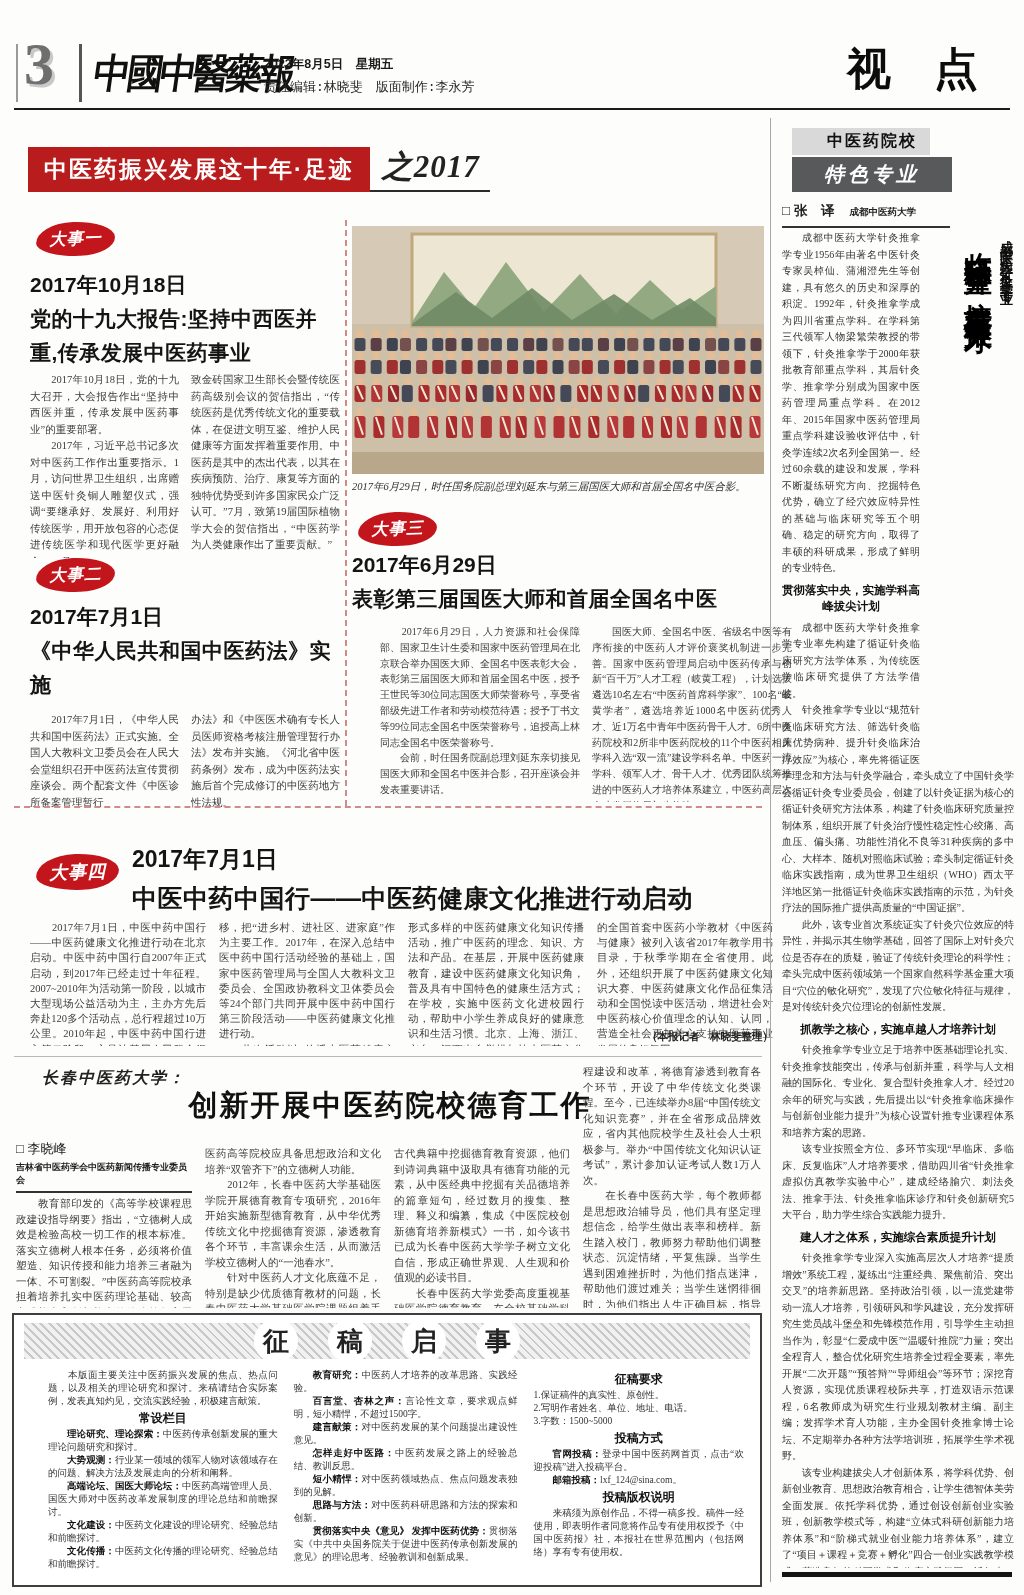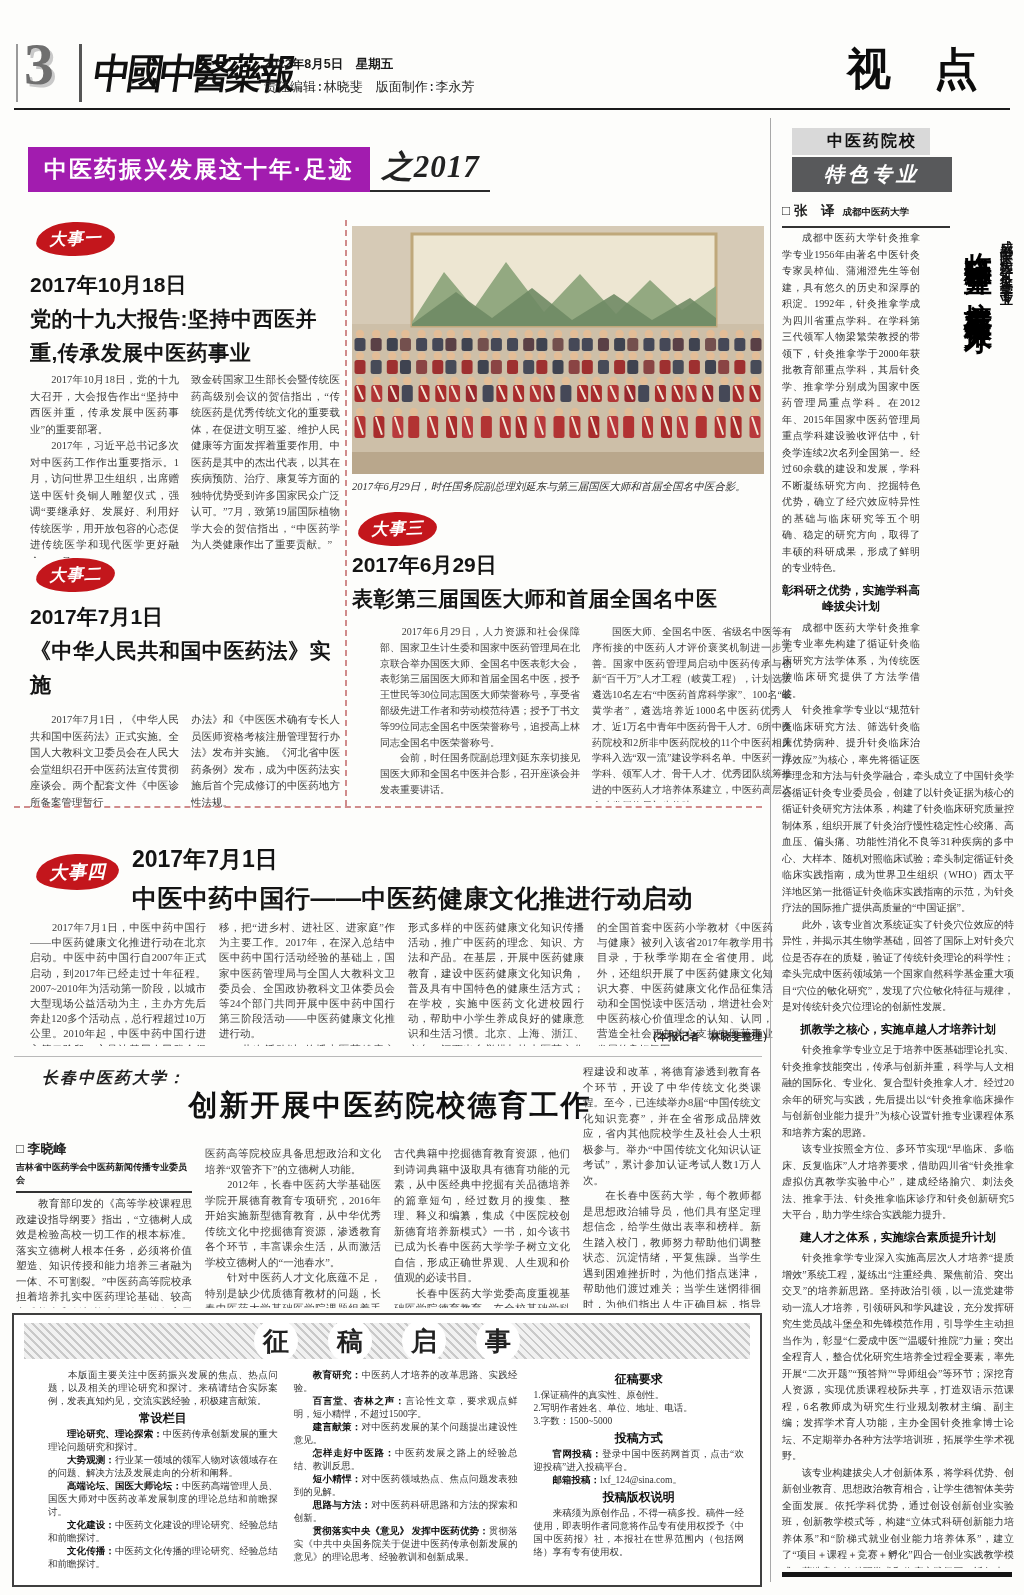--- a/index.html
+++ b/index.html
@@ -18,21 +18,21 @@
   .dateline{position:absolute;left:264px;top:56px;font-size:12.5px;font-weight:bold;color:#1a1a1a;
             font-family:"Liberation Sans",sans-serif;}
   .staffline{position:absolute;left:264px;top:78px;font-size:13px;color:#2a2a2a;
              font-family:Liberation Mono, monospace;}
   .section-title{position:absolute;right:30px;top:40px;font-size:44px;font-weight:900;
                  letter-spacing:16px;color:#0c0c0c;font-family:"Liberation Serif",serif;}
   .header-rule{position:absolute;left:14px;top:108px;width:996px;height:2px;background:#1b1b1b;}
 
   
   .banner{position:absolute;left:28px;top:146px;display:flex;align-items:flex-end;}
-  .banner-red{background:#a21caf;color:#fff;font-weight:bold;font-size:23px;
+  .banner-red{background:#b91c1c;color:#fff;font-weight:bold;font-size:23px;
               font-family:"Liberation Sans",sans-serif;padding:7px 16px;letter-spacing:2px;}
   .banner-suffix{font-size:31px;font-weight:900;font-style:italic;padding:0 10px 2px 12px;
                  border-bottom:2px solid #2b2b2b;letter-spacing:1px;}
 
   
   .badge{position:absolute;background:#c3161c;color:#fff;font-weight:bold;font-size:16.5px;
          font-family:"Liberation Serif",serif;font-style:italic;padding:6px 13px;
          border-radius:48% 52% 45% 55% / 60% 48% 52% 40%;transform:rotate(-2deg);letter-spacing:1px;}
   .ev-head{position:absolute;font-family:"Liberation Sans",sans-serif;font-weight:bold;color:#141414;}
   .ev-head .d{font-size:21px;line-height:34px;}
@@ -59,21 +59,21 @@
   .photo{position:absolute;left:352px;top:226px;width:412px;height:248px;background:#d6cab6;}
   .caption{position:absolute;left:352px;top:480px;width:412px;font-size:10.5px;color:#2e2e2e;
            font-style:italic;}
 
   
   .cc-kicker{position:absolute;left:42px;top:1068px;font-size:16px;font-weight:bold;
              font-style:italic;letter-spacing:2px;}
   .cc-title{position:absolute;left:110px;top:1086px;width:560px;text-align:center;font-size:29px;
             font-weight:900;letter-spacing:2px;color:#111;font-family:"Liberation Serif",serif;}
   .cc-byline{position:absolute;left:16px;top:1140px;width:176px;border-bottom:2px solid #333;padding-bottom:4px;}
-  .cc-author{font-size:13px;font-weight:bold;font-family:"Liberation Sans",sans-serif;}
+  .cc-author{font-size:13px;font-weight:normal;font-family:"Liberation Sans",sans-serif;}
   .cc-affil{font-size:9px;font-weight:bold;color:#1d1d1d;margin-top:3px;font-family:"Liberation Sans",sans-serif;}
   .cc-col{position:absolute;font-size:10.5px;line-height:15.5px;text-align:justify;color:#3c3c3c;
           white-space:pre-line;overflow:hidden;width:176px;}
 
   
   .cfp{position:absolute;left:12px;top:1313px;width:750px;height:274px;border:2px solid #3f3f3f;background:#fff;}
   .cfp-band{position:relative;margin:8px 10px 2px;height:36px;
             background:repeating-linear-gradient(45deg,#c9c9c9 0 2px,#f1f1f1 2px 6px);}
   .cfp-title{position:absolute;left:0;right:0;top:-4px;display:flex;justify-content:center;gap:30px;}
   .cfp-title .c{width:44px;height:44px;border-radius:50%;background:#fff;display:flex;align-items:center;
@@ -86,21 +86,21 @@
   .cfp-intro{margin:0 0 3px;text-align:justify;white-space:pre-line;}
 
   
   .tag1{position:absolute;left:792px;top:128px;width:138px;height:27px;background:#d9d9d9;color:#111;
         font-size:16px;font-weight:bold;display:flex;align-items:center;justify-content:center;
         font-family:"Liberation Sans",sans-serif;letter-spacing:2px;padding-left:22px;}
   .tag2{position:absolute;left:792px;top:157px;width:160px;height:35px;background:#58595b;color:#fff;
         font-size:20px;font-weight:bold;font-style:italic;display:flex;align-items:center;justify-content:center;
         letter-spacing:4px;font-family:"Liberation Serif",serif;}
   .sb-byline{position:absolute;left:782px;top:202px;width:168px;border-bottom:2px solid #333;
-             padding-bottom:6px;display:flex;align-items:baseline;gap:8px;}
+             padding-bottom:6px;display:flex;align-items:baseline;gap:15px;}
   .sb-author{font-size:13.5px;font-weight:bold;font-family:"Liberation Sans",sans-serif;}
   .sb-affil{font-size:9.5px;font-weight:bold;color:#1d1d1d;font-family:"Liberation Sans",sans-serif;}
   .sb-body{position:absolute;left:782px;top:230px;width:232px;height:1338px;overflow:hidden;
            font-size:10px;line-height:16.5px;color:#333;text-align:justify;}
   .v-block{float:right;width:88px;height:522px;writing-mode:vertical-rl;text-orientation:upright;
            padding-left:6px;margin-left:6px;}
   .v-kicker{font-size:13px;letter-spacing:4px;color:#0e0e0e;margin-left:12px;font-weight:bold;}
   .v-title{font-size:28px;font-weight:900;letter-spacing:3px;color:#000;
            font-family:"Liberation Sans",sans-serif;}
   .s-p{margin:0;text-indent:2em;}
@@ -705,21 +705,21 @@
   <div class="sb-byline" data-name="sidebar-byline">
     <span class="sb-author" data-name="sidebar-author">□ 张　译</span>
     <span class="sb-affil" data-name="sidebar-affiliation">成都中医药大学</span>
   </div>
   <div class="sb-body" data-name="sidebar-article">
     <div class="v-block" data-name="sidebar-vertical-headline">
       <div class="v-kicker" data-name="sidebar-vertical-kicker">成都中医药大学针灸推拿学专业：</div>
       <div class="v-title" data-name="sidebar-vertical-title">临床科研并重　培养高层次针推人才</div>
     </div>
     <p class="s-p" data-name="sidebar-paragraph">成都中医药大学针灸推拿学专业1956年由著名中医针灸专家吴棹仙、蒲湘澄先生等创建，具有悠久的历史和深厚的积淀。1992年，针灸推拿学成为四川省重点学科。在学科第三代领军人物梁繁荣教授的带领下，针灸推拿学于2000年获批教育部重点学科，其后针灸学、推拿学分别成为国家中医药管理局重点学科。在2012年、2015年国家中医药管理局重点学科建设验收评估中，针灸学连续2次名列全国第一。经过60余载的建设和发展，学科不断凝练研究方向、挖掘特色优势，确立了经穴效应特异性的基础与临床研究等五个明确、稳定的研究方向，取得了丰硕的科研成果，形成了鲜明的专业特色。</p>
-    <div class="s-sub" data-name="sidebar-subhead-1">彰科研之优势，实施学科高峰拔尖计划</div>
+    <div class="s-sub" data-name="sidebar-subhead-1">贯彻落实中央，实施学科高峰拔尖计划</div>
     <p class="s-p" data-name="sidebar-paragraph">成都中医药大学针灸推拿学专业率先构建了循证针灸临床研究方法学体系，为传统医学临床研究提供了方法学借鉴。</p>
     <p class="s-p" data-name="sidebar-paragraph">针灸推拿学专业以“规范针灸临床研究方法、筛选针灸临床优势病种、提升针灸临床治疗效应”为核心，率先将循证医学理念和方法与针灸学融合，牵头成立了中国针灸学会循证针灸专业委员会，创建了以针灸证据为核心的循证针灸研究方法体系，构建了针灸临床研究质量控制体系，组织开展了针灸治疗慢性稳定性心绞痛、高血压、偏头痛、功能性消化不良等31种疾病的多中心、大样本、随机对照临床试验；牵头制定循证针灸临床实践指南，成为世界卫生组织（WHO）西太平洋地区第一批循证针灸临床实践指南的示范，为针灸疗法的国际推广提供高质量的“中国证据”。</p>
     <p class="s-p" data-name="sidebar-paragraph">此外，该专业首次系统证实了针灸穴位效应的特异性，并揭示其生物学基础，回答了国际上对针灸穴位是否存在的质疑，验证了传统针灸理论的科学性；牵头完成中医药领域第一个国家自然科学基金重大项目“穴位的敏化研究”，发现了穴位敏化特征与规律，是对传统针灸穴位理论的创新性发展。</p>
     <div class="s-sub" data-name="sidebar-subhead-2">抓教学之核心，实施卓越人才培养计划</div>
     <p class="s-p" data-name="sidebar-paragraph">针灸推拿学专业立足于培养中医基础理论扎实、针灸推拿技能突出，传承与创新并重，科学与人文相融的国际化、专业化、复合型针灸推拿人才。经过20余年的研究与实践，先后提出以“针灸推拿临床操作与创新创业能力提升”为核心设置针推专业课程体系和培养方案的思路。</p>
     <p class="s-p" data-name="sidebar-paragraph">该专业按照全方位、多环节实现“早临床、多临床、反复临床”人才培养要求，借助四川省“针灸推拿虚拟仿真教学实验中心”，建成经络腧穴、刺法灸法、推拿手法、针灸推拿临床诊疗和针灸创新研究5大平台，助力学生综合实践能力提升。</p>
     <div class="s-sub" data-name="sidebar-subhead-3">建人才之体系，实施综合素质提升计划</div>
     <p class="s-p" data-name="sidebar-paragraph">针灸推拿学专业深入实施高层次人才培养“提质增效”系统工程，凝练出“注重经典、聚焦前沿、突出交叉”的培养新思路。坚持政治引领，以一流党建带动一流人才培养，引领研风和学风建设，充分发挥研究生党员战斗堡垒和先锋模范作用，引导学生主动担当作为，彰显“仁爱成中医”“温暖针推院”力量；突出全程育人，整合优化研究生培养全过程全要素，率先开展“二次开题”“预答辩”“导师组会”等环节；深挖育人资源，实现优质课程校际共享，打造双语示范课程，6名教师成为研究生行业规划教材主编、副主编；发挥学术育人功能，主办全国针灸推拿博士论坛、不定期举办各种方法学培训班，拓展学生学术视野。</p>
     <p class="s-p" data-name="sidebar-paragraph">该专业构建拔尖人才创新体系，将学科优势、创新创业教育、思想政治教育相合，让学生德智体美劳全面发展。依托学科优势，通过创设创新创业实验班，创新教学模式等，构建“立体式科研创新能力培养体系”和“阶梯式就业创业能力培养体系”，建立了“项目＋课程＋竞赛＋孵化”四合一创业实践教学模式，营造良好的科研学术和临床实践氛围。近年来，本科生升学率逐年呈上升趋势，平均研究生录取率为50%，连续3年本科升学率排全国第一，毕业生升学双一流高校占比平均90.06%；平均就业率91.5%，就业时专业对口率90%以上。</p>
 

